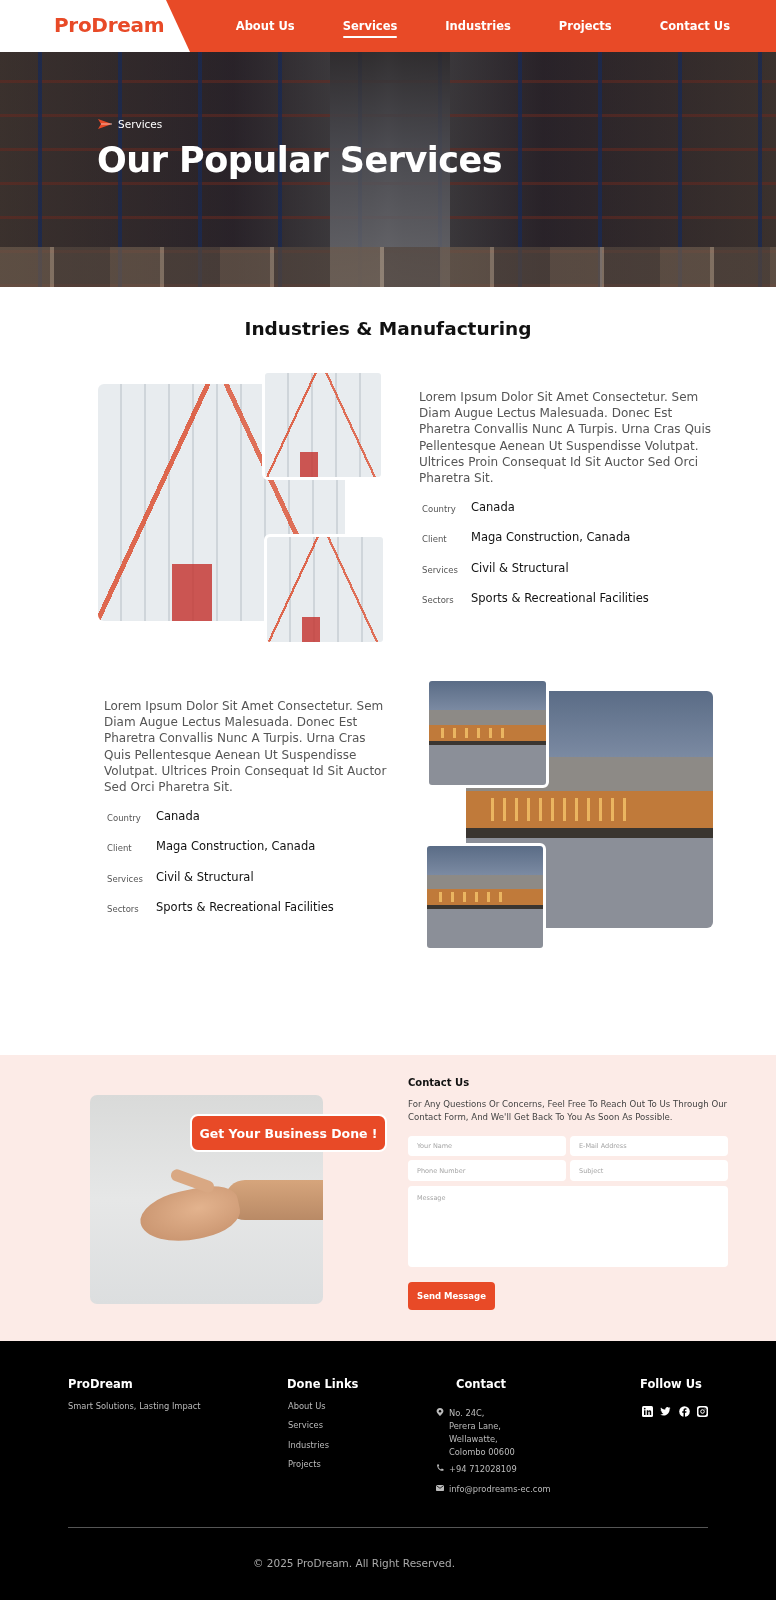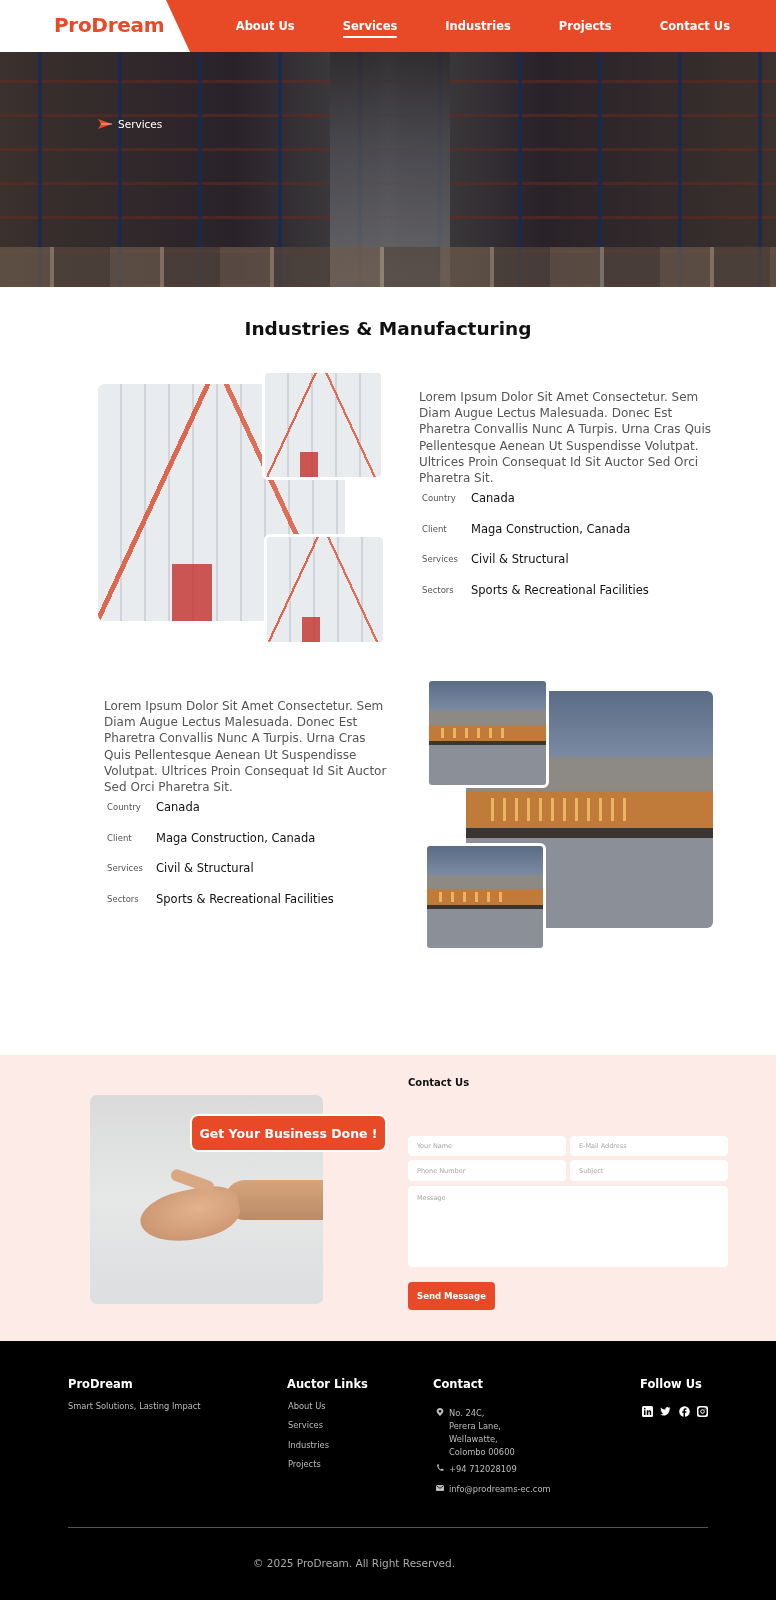--- a/index.html
+++ b/index.html
@@ -44,21 +44,21 @@
       linear-gradient(180deg, #dfe4e8 0%, #eef1f3 55%, #c9ced3 75%, #f3f5f6 100%); }
   .factory::after { content: ""; position: absolute; left: 30%; bottom: 0; width: 16%; height: 24%; background: #c3302a; opacity: 0.8; }
   .bordered { border: 3px solid #fff; }
   .building { background:
       linear-gradient(180deg, #5a6c86 0%, #7b8aa2 28%, transparent 28%),
       linear-gradient(180deg, transparent 28%, #8d8a86 28% 42%, #c07a3a 42% 58%, #3a3530 58% 62%, #8b8f98 62% 100%); }
   .building::after { content: ""; position: absolute; left: 10%; top: 45%; width: 55%; height: 10%; background: repeating-linear-gradient(90deg, #f5c46a 0 3px, transparent 3px 12px); opacity: 0.8; }
 
   .desc { position: absolute; font-size: 12px; line-height: 16.2px; color: #555; }
   .details { position: absolute; }
-  .detail-row { display: flex; align-items: center; height: 30.5px; }
+  .detail-row { display: flex; align-items: flex-end; height: 30.5px; }
   .detail-key { width: 52px; font-size: 8.5px; color: #555; padding-left: 3px; }
   .detail-val { font-size: 11.5px; color: #111; }
 
   
   .contact { position: absolute; top: 1055px; left: 0; width: 776px; height: 286px; background: #fcebe7; }
   .hand-img { position: absolute; left: 90px; top: 40px; width: 233px; height: 209px; border-radius: 7px; overflow: hidden;
     background: linear-gradient(180deg, #d9dad9 0%, #e6e7e7 50%, #dcdedf 100%); }
   .arm { position: absolute; left: 135px; top: 85px; width: 100px; height: 40px; background: linear-gradient(180deg, #d6a57c, #b98a66); border-radius: 20px 0 0 20px; }
   .palm { position: absolute; left: 50px; top: 95px; width: 100px; height: 50px; background: radial-gradient(ellipse at 60% 40%, #e3b38e 0%, #cc9873 70%); border-radius: 50% 40% 45% 60%; transform: rotate(-12deg); }
   .thumb { position: absolute; left: 80px; top: 80px; width: 45px; height: 12px; background: #d9a883; border-radius: 8px; transform: rotate(20deg); }
@@ -103,20 +103,21 @@
 <section class="hero">
   <div class="hero-center"></div>
   <div class="hero-boxes"></div>
   <div class="hero-crumb">
     <svg class="crumb-icon" viewBox="0 0 14 10">
         <path d="M0 0 L14 5 L0 10 L3 5 Z" fill="#e84a27"></path>
         <path d="M3 5 L14 5" stroke="#fff" stroke-width="0.6"></path>
       </svg>
     <span>Services</span>
   </div>
+  <h1 class="hero-title">Our Popular Services</h1>
 </section>
 
 <h2 class="section-title">Industries &amp; Manufacturing</h2>
 
 <div class="collage" style="left:0;top:0;">
   <div class="img factory" style="left:98px;top:384px;width:247px;height:237px;"></div>
   <div class="img factory bordered" style="left:262px;top:370px;width:122px;height:110px;"></div>
   <div class="img factory bordered" style="left:264px;top:534px;width:122px;height:111px;"></div>
 </div>
 <p class="desc" style="left:419px;top:389px;width:296px;">Lorem Ipsum Dolor Sit Amet Consectetur. Sem Diam Augue Lectus Malesuada. Donec Est Pharetra Convallis Nunc A Turpis. Urna Cras Quis Pellentesque Aenean Ut Suspendisse Volutpat. Ultrices Proin Consequat Id Sit Auctor Sed Orci Pharetra Sit.</p>
@@ -166,41 +167,42 @@
 
 <section class="contact">
   <div class="hand-img">
     <div class="arm"></div>
     <div class="palm"></div>
     <div class="thumb"></div>
   </div>
   <div class="cta-badge">Get Your Business Done !</div>
 
   <h3 class="contact-title">Contact Us</h3>
+  <p class="contact-text">For Any Questions Or Concerns, Feel Free To Reach Out To Us Through Our Contact Form, And We'll Get Back To You As Soon As Possible.</p>
 
   <input class="field" type="text" style="left: 408px; top: 81px; width: 158px; height: 20px;" placeholder="Your Name">
   <input class="field" type="text" style="left: 570px; top: 81px; width: 158px; height: 20px;" placeholder="E-Mail Address">
   <input class="field" type="text" style="left: 408px; top: 105px; width: 158px; height: 21px;" placeholder="Phone Number">
   <input class="field" type="text" style="left: 570px; top: 105px; width: 158px; height: 21px;" placeholder="Subject">
   <textarea class="field" style="left: 408px; top: 131px; width: 320px; height: 81px;" placeholder="Message"></textarea>
 
   <button class="send-btn">Send Message</button>
 </section>
 
 <footer class="footer">
   <div class="f-head" style="left:68px;">ProDream</div>
   <div class="f-text" style="left:68px;top:60px;text-align:center;">Smart Solutions, Lasting Impact</div>
 
-  <div class="f-head" style="left:287px;">Auctor Links</div>
+  <div class="f-head" style="left:287px;">Done Links</div>
   <a class="f-link" style="left:288px;top:60px;">About Us</a>
   <a class="f-link" style="left:288px;top:79px;">Services</a>
   <a class="f-link" style="left:288px;top:99px;">Industries</a>
   <a class="f-link" style="left:288px;top:118px;">Projects</a>
 
-  <div class="f-head" style="left:433px;">Contact</div>
+  <div class="f-head" style="left:456px;">Contact</div>
   <div class="f-contact-row" style="top:58px;margin-top:8px;">
     <span class="f-ic">
         <svg viewBox="0 0 8 8">
           <path d="M4 0 C1.8 0 0.6 1.6 0.6 3.2 C0.6 5 4 8 4 8 C4 8 7.4 5 7.4 3.2 C7.4 1.6 6.2 0 4 0 Z" fill="#bbb"></path>
           <circle cx="4" cy="3.2" r="1.2" fill="#000"></circle>
         </svg>
       </span>
     <div class="f-ctext">
       <div>No. 24C,</div>
       <div>Perera Lane,</div>

